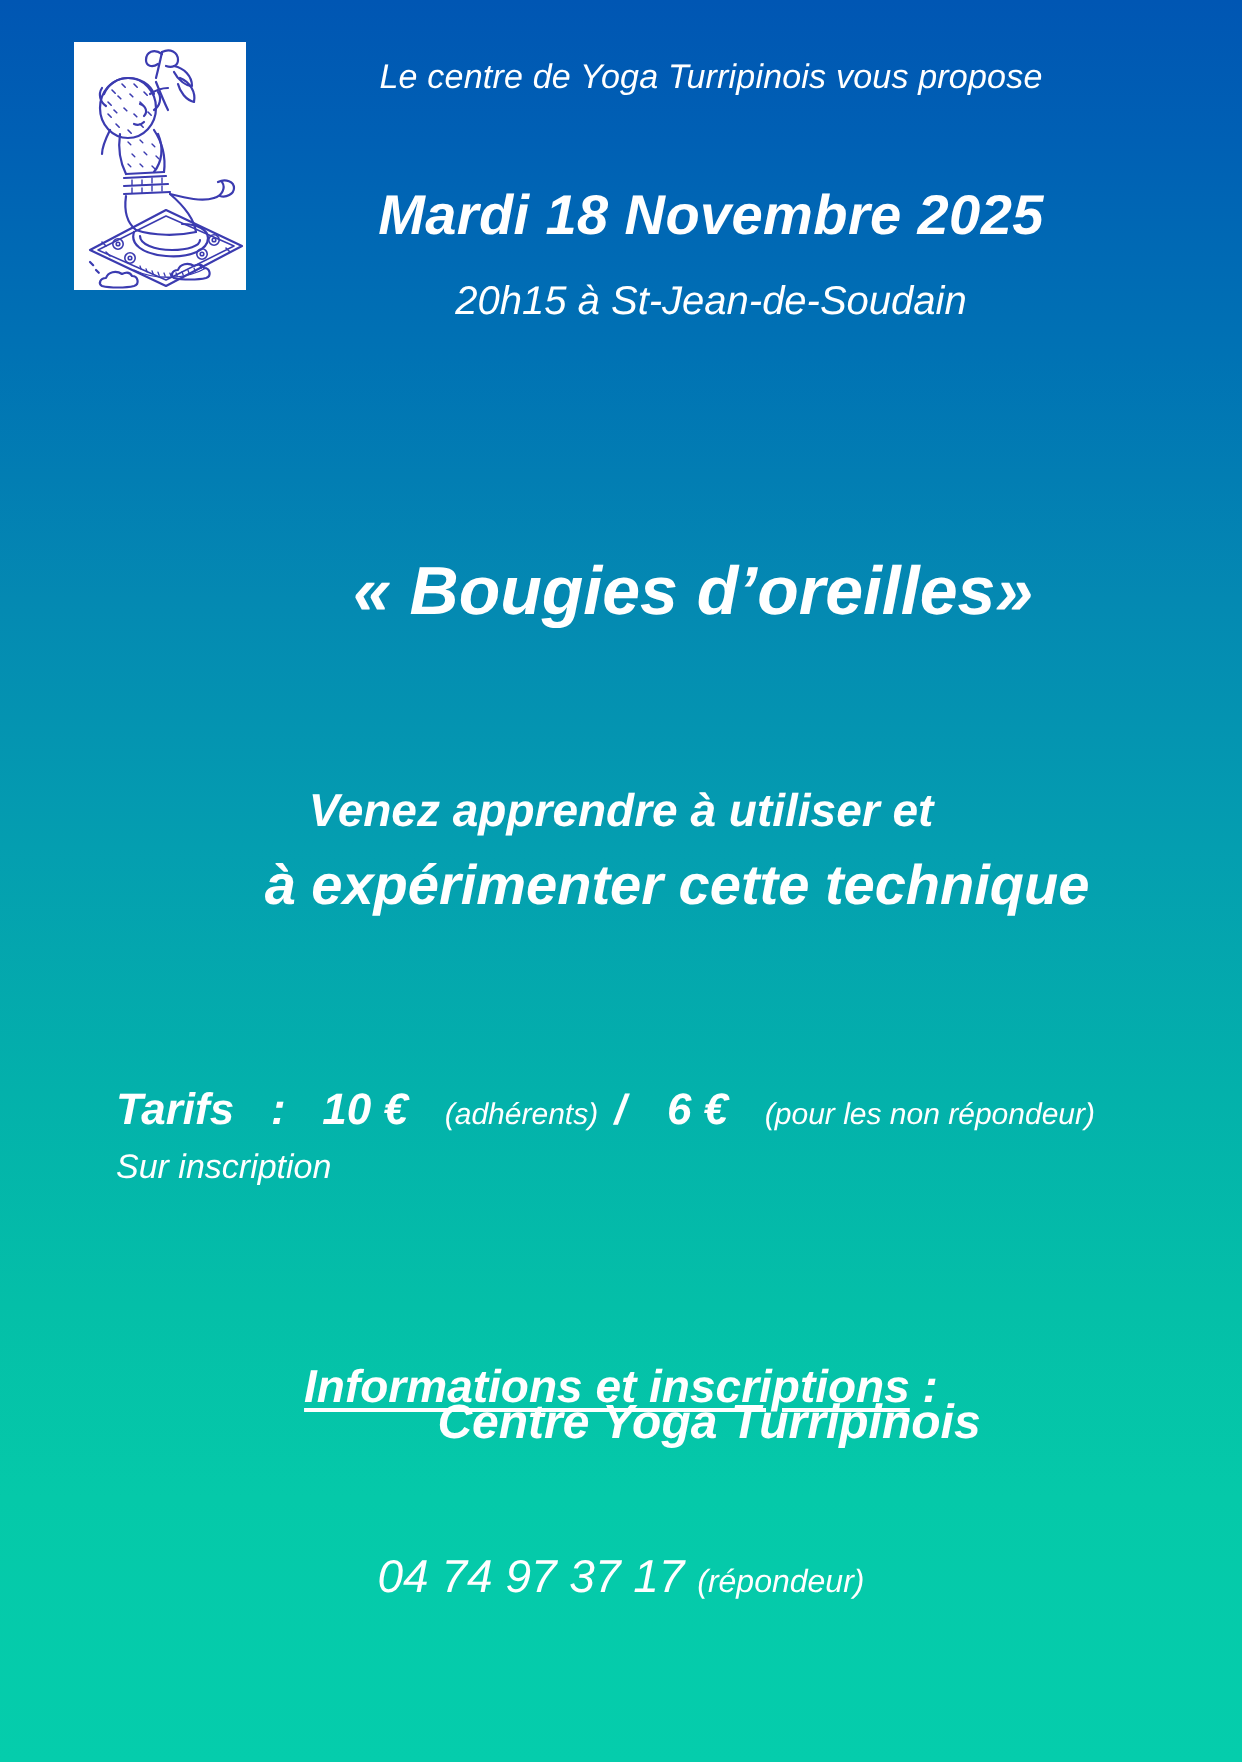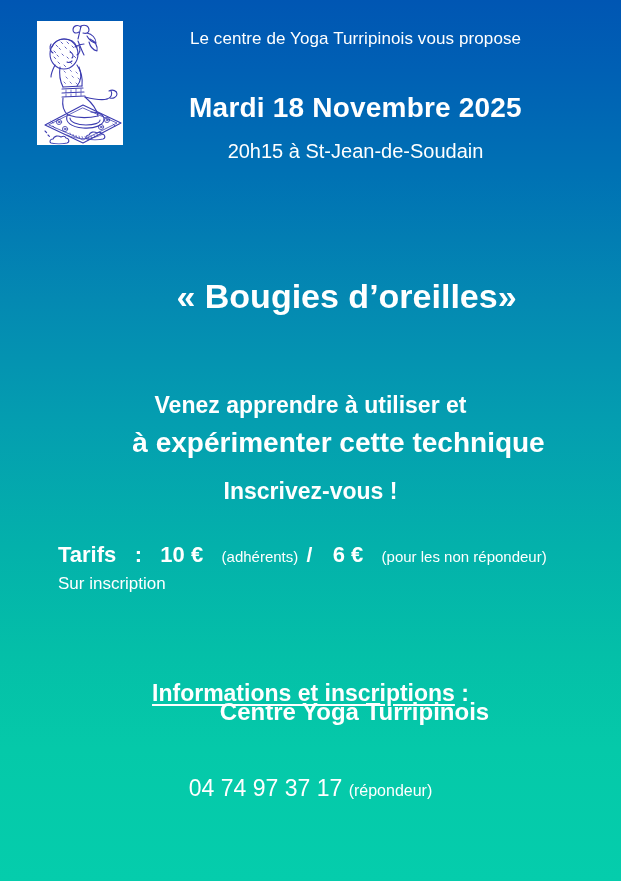--- a/index.html
+++ b/index.html
@@ -17,20 +17,21 @@
     background: linear-gradient(180deg,
         #0056b3 0%,
         #0060b4 8%,
         #0072b4 20%,
         #0489b2 34%,
         #049eb0 48%,
         #03b1ab 62%,
         #04bfa8 74%,
         #05c9a9 85%,
         #05cdac 100%);
+    font-style: italic;
   }
 
   
   #logo-box {
     position: absolute;
     left: 37px;
     top: 21px;
     width: 86px;
     height: 124px;
     background: #ffffff;
@@ -293,21 +294,20 @@
 
   <div class="header-line" id="event-place">20h15 à St-Jean-de-Soudain</div>
 
 
   <div class="center-line" id="title-2">« Bougies d’oreilles»</div>
 
   <div class="center-line" id="promo-1">Venez apprendre à utiliser et</div>
 
   <div class="center-line" id="promo-2">à expérimenter cette technique</div>
 
-  <div class="center-line" id="cta">Inscrivez-vous !</div>
 
   <div id="pricing-block">
     <div id="pricing-line">
       <span>Tarifs</span>
       <span>&nbsp;</span>
       <span>:</span>
       <span>&nbsp;</span>
       <span>10 €</span>
       <span>&nbsp;</span>
       <span class="small">(adhérents)</span>

